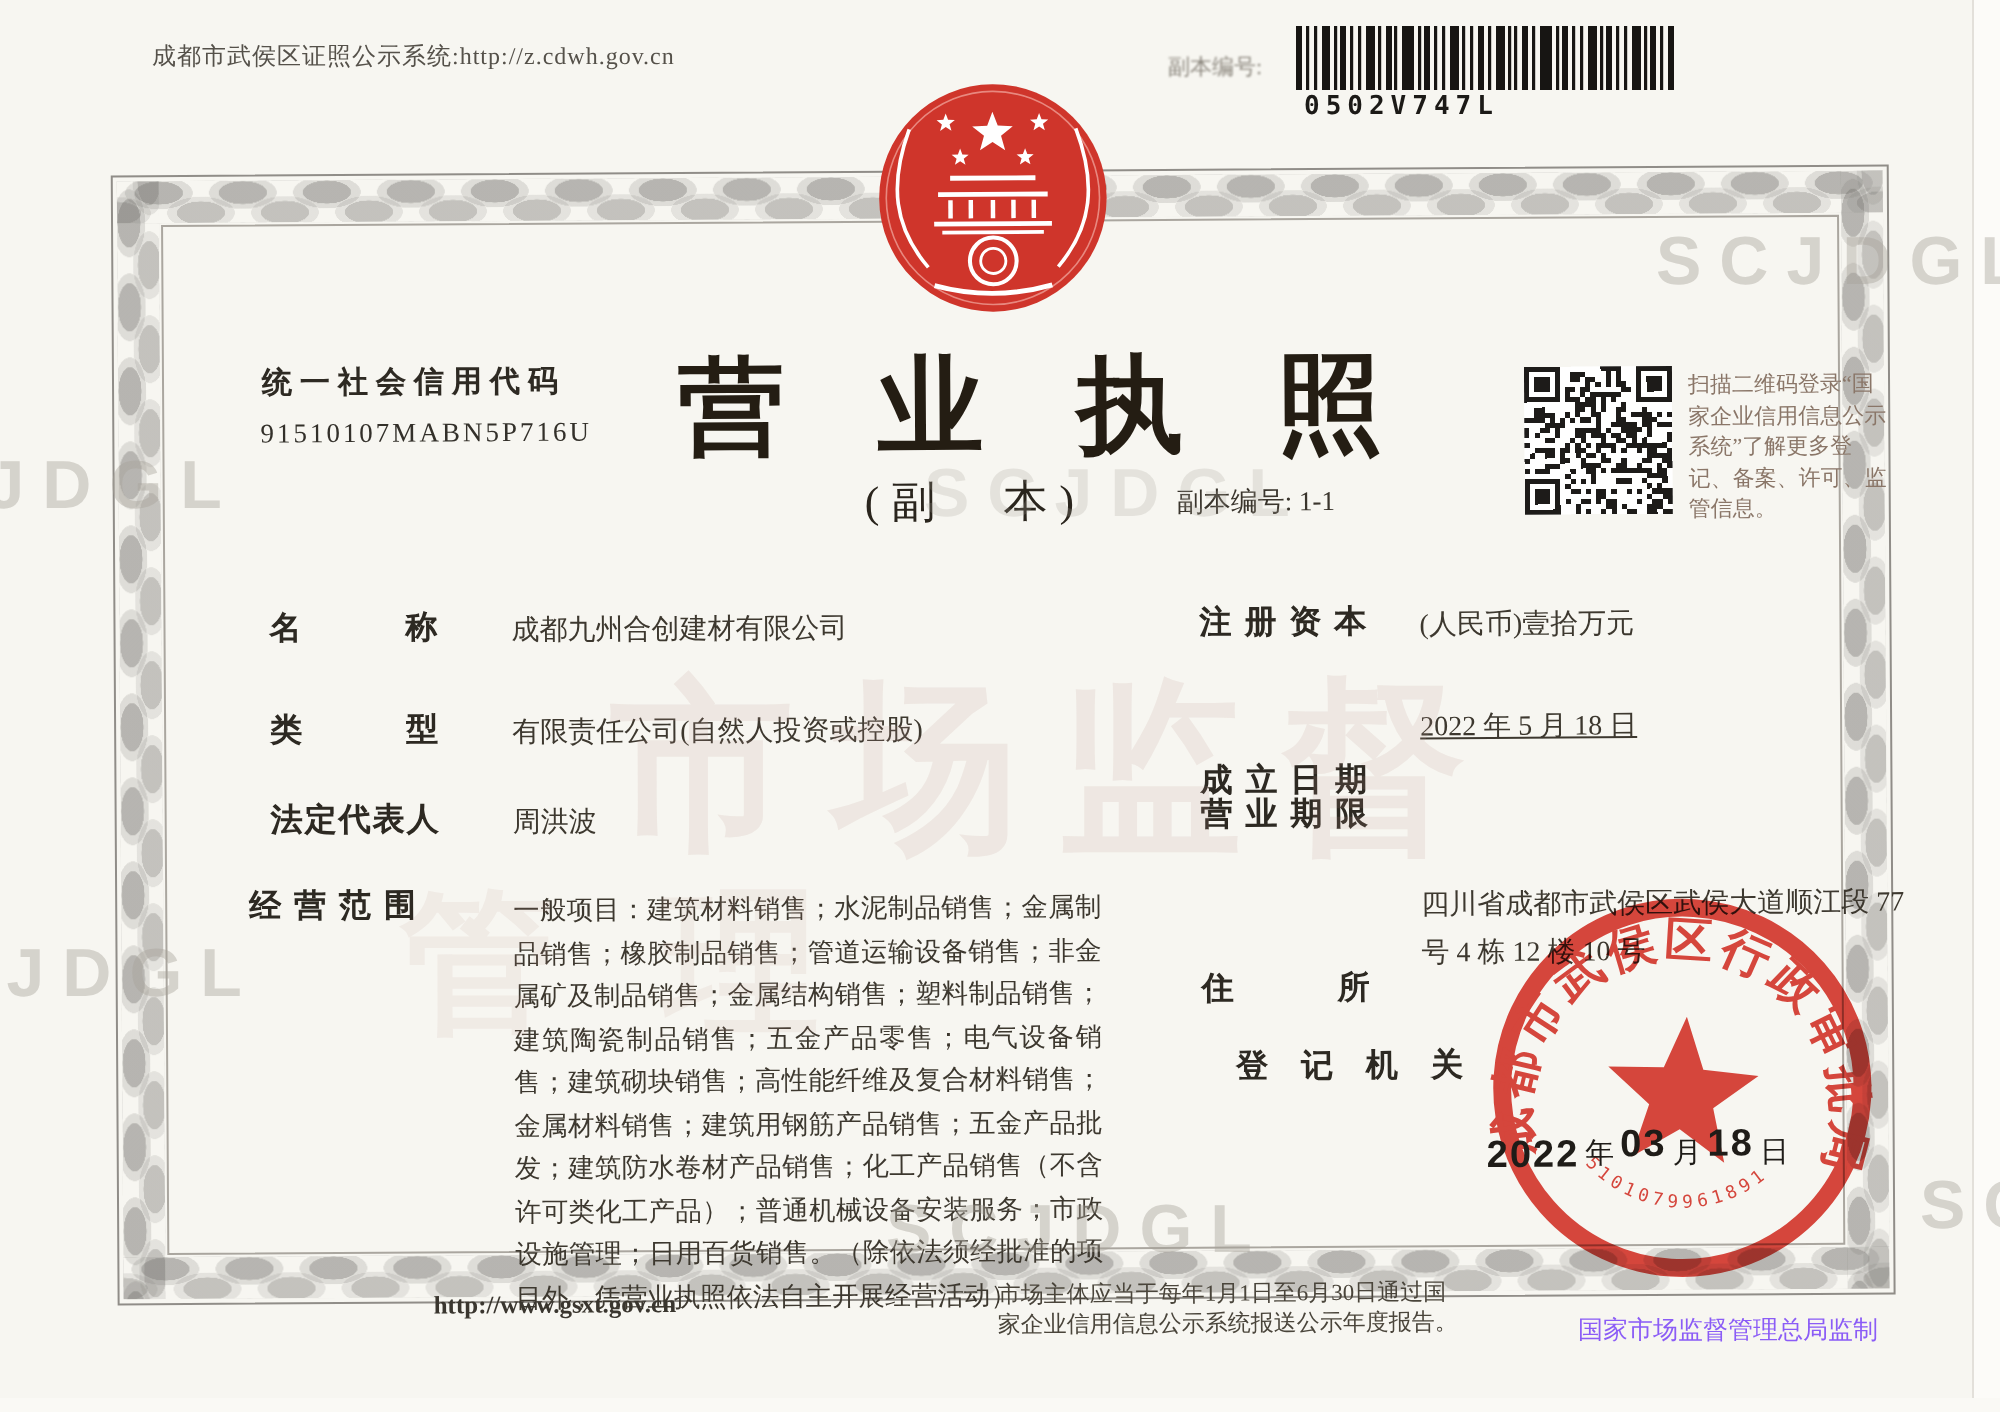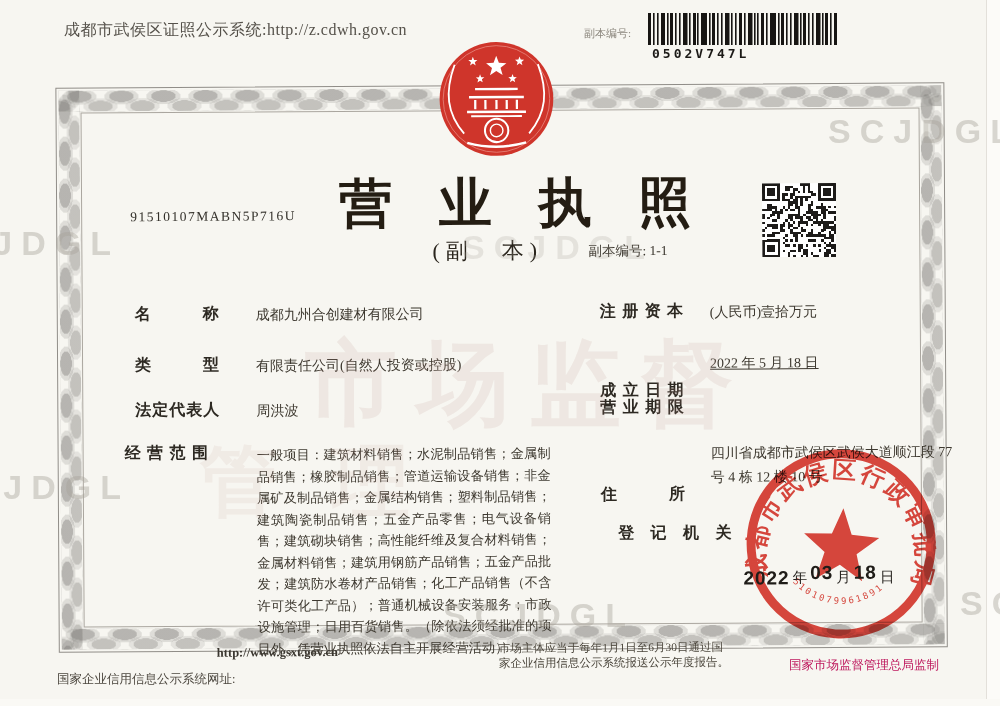--- a/index.html
+++ b/index.html
@@ -29,21 +29,21 @@
       radial-gradient(ellipse 21px 10px at 21px 16px, rgba(112,110,106,.38) 0 57%, rgba(112,110,106,.14) 58% 80%, transparent 81%);
     background-position:0 0,21px 0;}
   .bs-top{top:3px;} .bs-bot{bottom:3px;}
   .bs-v{top:3px;bottom:3px;width:21px;background-repeat:repeat-y;background-size:21px 42px,21px 42px;
     background-image:
       radial-gradient(ellipse 10px 21px at 6px 21px, rgba(112,110,106,.48) 0 57%, rgba(112,110,106,.18) 58% 80%, transparent 81%),
       radial-gradient(ellipse 10px 21px at 16px 21px, rgba(112,110,106,.38) 0 57%, rgba(112,110,106,.14) 58% 80%, transparent 81%);
     background-position:0 0,0 21px;}
   .bs-left{left:3px;} .bs-right{right:3px;}
   
-  .scan-url{left:64px;top:20px;font-size:16px;color:#55514a;letter-spacing:.5px;z-index:3;}
+  .scan-url{left:76px;top:20px;font-size:12px;color:#55514a;letter-spacing:.5px;z-index:3;}
   .query-label{left:584px;top:26px;font-size:11px;color:#8b867d;filter:blur(.4px);z-index:3;}
   .barcode{left:648px;top:13px;z-index:3;}
   .barcode-num{left:652px;top:46px;font-family:"DejaVu Sans Mono",monospace;font-weight:bold;
                font-size:13px;letter-spacing:3px;color:#1c1a17;z-index:3;}
   
   .emblem{left:432px;top:36px;z-index:5;}
   .credit-label{left:132px;top:180px;font-family:"Liberation Sans",sans-serif;font-weight:600;
                 font-size:15px;letter-spacing:4px;color:#2e2a23;z-index:3;}
   .credit-code{left:131px;top:207px;font-size:13.5px;letter-spacing:1.5px;color:#33302a;z-index:3;}
   .doc-title{left:340px;top:168px;width:330px;text-align:center;font-family:"Liberation Sans",sans-serif;
@@ -64,21 +64,21 @@
         transform:rotate(4deg);opacity:.93;}
   .seal-date{left:742px;top:569px;z-index:7;color:#1f1c18;font-family:"Liberation Sans",sans-serif;
              white-space:nowrap;}
   .seal-date .num{font-size:19px;font-weight:600;letter-spacing:1px;}
   .seal-date .cjk{font-size:14.5px;position:relative;top:-2px;padding:0 3px;}
   .seal-date .up{position:relative;top:-5px;}
   
   .gsxt{left:215px;top:644px;font-size:12.5px;font-weight:bold;color:#3a362f;z-index:4;}
   .notice{left:497px;top:641px;width:262px;font-size:11.5px;line-height:15px;color:#4a453b;z-index:4;}
   .foot-left{left:57px;top:671px;font-size:12.5px;color:#4c473f;z-index:3;}
-  .foot-right{left:789px;top:657px;font-size:12.5px;color:#be185d;z-index:3;}
+  .foot-right{left:789px;top:657px;font-size:12.5px;color:#8b5cf6;z-index:3;}
 </style>
 </head>
 <body>
 
 <div id="page">
 
   <div class="abs edge-right"></div>
   <div class="abs edge-bottom"></div>
 
   <div class="abs wm-code" style="left:828px;top:112px;">SCJDGL</div>
@@ -177,20 +177,21 @@
           <rect x="40" y="78" width="50" height="1.8"></rect>
         </g>
         <circle cx="65" cy="93" r="11.5" fill="none" stroke="#fff" stroke-width="2"></circle>
         <circle cx="65" cy="93" r="6.2" fill="none" stroke="#fff" stroke-width="1.4"></circle>
         <path d="M24,28 C14,55 16,76 33,96" fill="none" stroke="#fff" stroke-width="1.8"></path>
         <path d="M106,28 C116,55 114,76 97,96" fill="none" stroke="#fff" stroke-width="1.8"></path>
         <path d="M36,105 Q65,113 94,105" fill="none" stroke="#fff" stroke-width="2.4"></path>
       </svg>
     </div>
 
+    <div class="abs credit-label">统一社会信用代码</div>
     <div class="abs credit-code">91510107MABN5P716U</div>
     <div class="abs doc-title">营 业 执 照</div>
     <div class="abs doc-subtitle">(副　本)</div>
     <div class="abs copy-no">副本编号: 1-1</div>
 
     <div class="abs qr">
       <svg width="74" height="74" viewBox="0 0 29 29" shape-rendering="crispEdges">
         <rect width="29" height="29" fill="#fff"></rect>
         <g fill="#1d1b19">
           <rect x="0" y="0" width="7" height="7"></rect>
@@ -490,20 +491,21 @@
               <rect x="20" y="28" width="1" height="1"></rect>
               <rect x="21" y="28" width="1" height="1"></rect>
               <rect x="24" y="28" width="1" height="1"></rect>
               <rect x="25" y="28" width="1" height="1"></rect>
               <rect x="27" y="28" width="1" height="1"></rect>
               <rect x="28" y="28" width="1" height="1"></rect>
             </g>
         </g>
       </svg>
     </div>
+    <div class="abs qr-caption">扫描二维码登录“国家企业信用信息公示系统”了解更多登记、备案、许可、监管信息。</div>
 
     <div class="abs flabel" style="left:135px;top:302px;">名　　　称</div>
     <div class="abs fvalue" style="left:256px;top:305px;">成都九州合创建材有限公司</div>
 
     <div class="abs flabel" style="left:135px;top:353px;">类　　　型</div>
     <div class="abs fvalue" style="left:256px;top:356px;">有限责任公司(自然人投资或控股)</div>
 
     <div class="abs flabel" style="left:135px;top:398px;">法定代表人</div>
     <div class="abs fvalue" style="left:256px;top:401px;">周洪波</div>
 
@@ -544,15 +546,14 @@
       <span class="num">2022</span><span class="cjk">年</span><span class="num up">03</span><span class="cjk">月</span><span class="num up">18</span><span class="cjk">日</span>
     </div>
 
     <div class="abs gsxt">http://www.gsxt.gov.cn</div>
     <div class="abs notice">
       <div>市场主体应当于每年1月1日至6月30日通过国</div>
       <div>家企业信用信息公示系统报送公示年度报告。</div>
     </div>
   </div>
 
-  <div class="abs foot-left">国家企业信用信息公示系统网址:</div>
   <div class="abs foot-right">国家市场监督管理总局监制</div>
 </div>
 
 </body></html>

